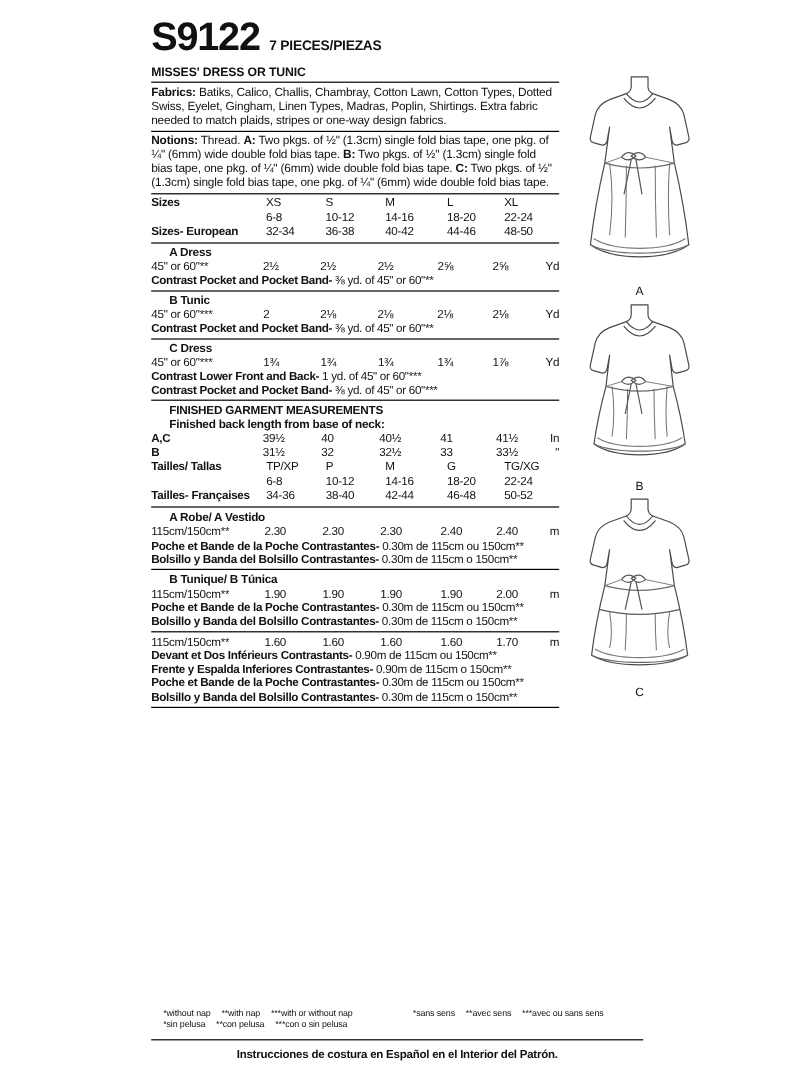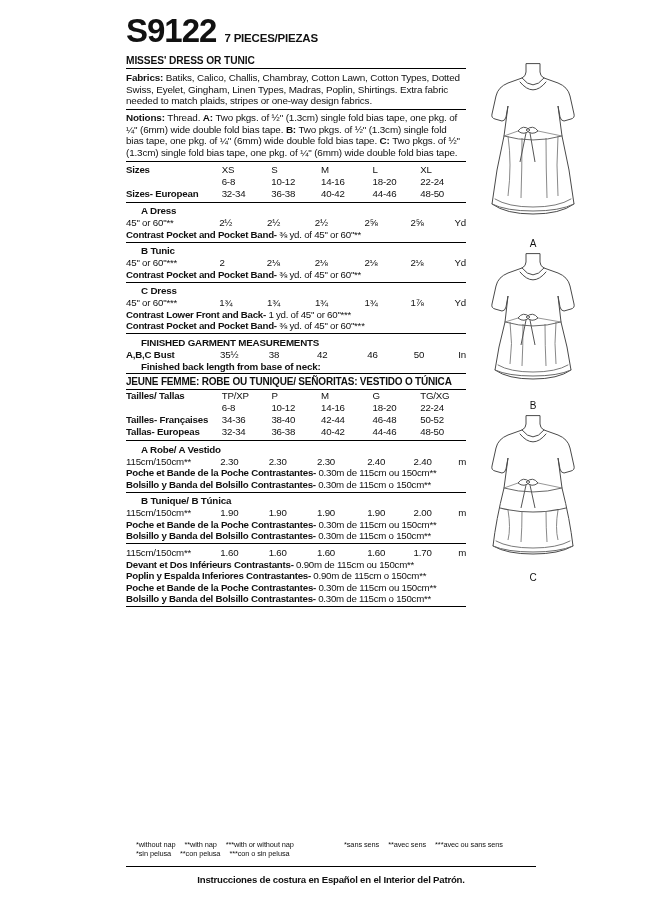--- a/index.html
+++ b/index.html
@@ -192,37 +192,45 @@
         </tr>
       </tbody>
         </table>
       <div class="note-line"><b>Contrast Lower Front and Back-</b><span> 1 yd. of 45" or 60"***</span></div>
       <div class="note-line"><b>Contrast Pocket and Pocket Band-</b><span> ⅜ yd. of 45" or 60"***</span></div>
     </div>
     <div class="hr"></div>
 
     <div class="blk">
       <div class="section-head">FINISHED GARMENT MEASUREMENTS</div>
-      <table class="grid">
-        <tbody>
-            <tr>
-          <td class="lbl b">A,B,C Bust</td>
-          <td class="c1">35½</td>
-          <td class="c2">38</td>
-          <td class="c3">42</td>
-          <td class="c4">46</td>
-          <td class="c5">50</td>
+      <div class="section-head">Finished back length from base of neck:</div>
+      <table class="grid">
+        <tbody>
+            <tr>
+          <td class="lbl b">A,C</td>
+          <td class="c1">39½</td>
+          <td class="c2">40</td>
+          <td class="c3">40½</td>
+          <td class="c4">41</td>
+          <td class="c5">41½</td>
           <td class="unit">In</td>
         </tr>
-      </tbody>
-        </table>
-      <div class="section-head">Finished back length from base of neck:</div>
-    </div>
-
-    <div class="band">JEUNE FEMME: ROBE OU TUNIQUE/ SEÑORITAS: VESTIDO O TÚNICA</div>
+        <tr>
+          <td class="lbl b">B</td>
+          <td>31½</td>
+          <td>32</td>
+          <td>32½</td>
+          <td>33</td>
+          <td>33½</td>
+          <td class="unit">"</td>
+        </tr>
+      </tbody>
+        </table>
+    </div>
+
 
     <table class="grid">
       <tbody>
           <tr>
         <td class="lbl b">Tailles/ Tallas</td>
         <td class="c1">TP/XP</td>
         <td class="c2">P</td>
         <td class="c3">M</td>
         <td class="c4">G</td>
         <td class="c5">TG/XG</td>
@@ -239,29 +247,20 @@
       </tr>
       <tr>
         <td class="lbl b">Tailles- Françaises</td>
         <td>34-36</td>
         <td>38-40</td>
         <td>42-44</td>
         <td>46-48</td>
         <td>50-52</td>
         <td></td>
       </tr>
-      <tr>
-        <td class="lbl b">Tallas- Europeas</td>
-        <td>32-34</td>
-        <td>36-38</td>
-        <td>40-42</td>
-        <td>44-46</td>
-        <td>48-50</td>
-        <td></td>
-      </tr>
     </tbody>
       </table>
     <div class="hr2"></div>
 
     <div class="blk">
       <div class="section-head">A Robe/ A Vestido</div>
       <table class="grid">
         <tbody>
             <tr>
           <td class="lbl">115cm/150cm**</td>
@@ -307,21 +306,21 @@
           <td class="c1">1.60</td>
           <td class="c2">1.60</td>
           <td class="c3">1.60</td>
           <td class="c4">1.60</td>
           <td class="c5">1.70</td>
           <td class="unit">m</td>
         </tr>
       </tbody>
         </table>
       <div class="note-line"><b>Devant et Dos Inférieurs Contrastants-</b><span> 0.90m de 115cm ou 150cm**</span></div>
-      <div class="note-line"><b>Poplin y Espalda Inferiores Contrastantes-</b><span> 0.90m de 115cm o 150cm**</span></div>
+      <div class="note-line"><b>Frente y Espalda Inferiores Contrastantes-</b><span> 0.90m de 115cm o 150cm**</span></div>
       <div class="note-line"><b>Poche et Bande de la Poche Contrastantes-</b><span> 0.30m de 115cm ou 150cm**</span></div>
       <div class="note-line"><b>Bolsillo y Banda del Bolsillo Contrastantes-</b><span> 0.30m de 115cm o 150cm**</span></div>
     </div>
     <div class="hr"></div>
 
   </div>
 
   <div class="footnotes">
     <div class="fn-row">
       <div class="fn-left">

